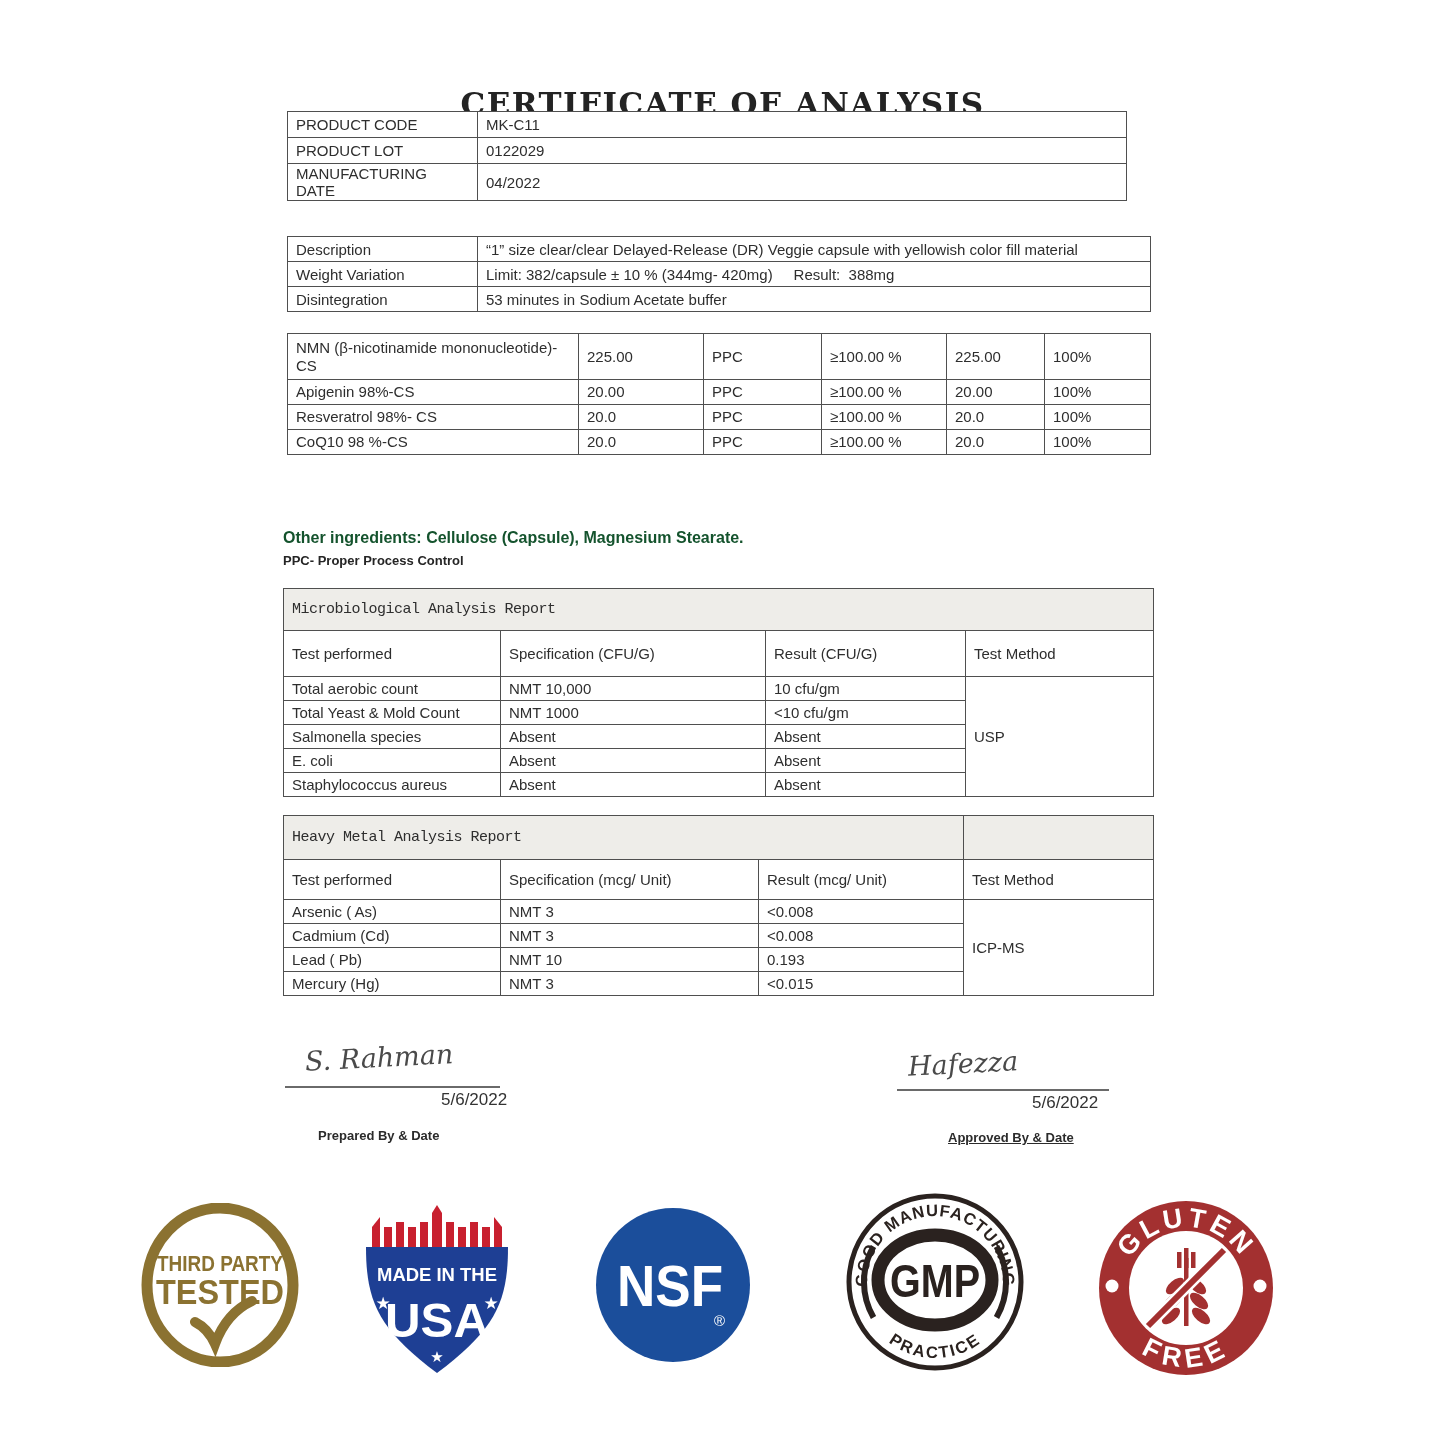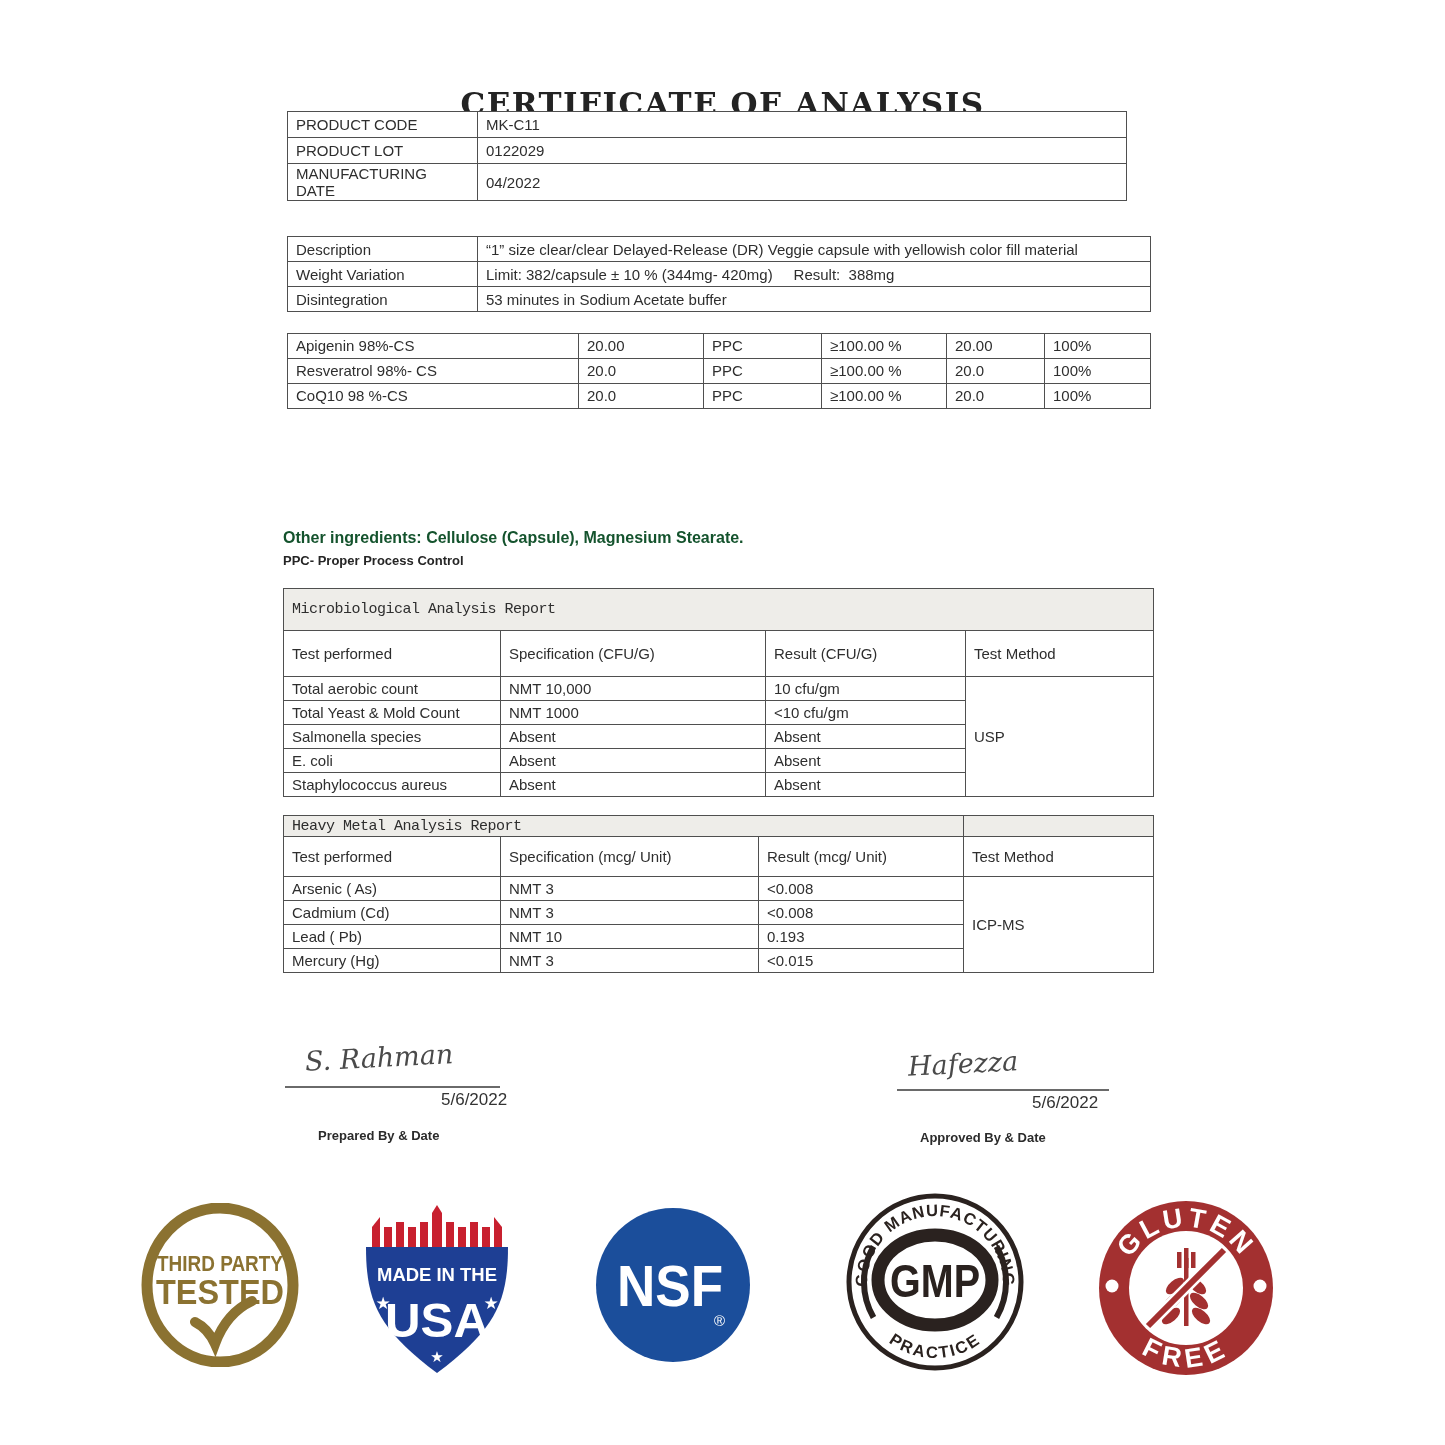--- a/index.html
+++ b/index.html
@@ -96,20 +96,28 @@
   <table class="t active">
     <colgroup>
         <col style="width:291px">
         <col style="width:125px">
         <col style="width:118px">
         <col style="width:125px">
         <col style="width:98px">
         <col style="width:106px">
       </colgroup>
     <tbody>
+    <tr style="height:46px">
+      <td>NMN (β-nicotinamide mononucleotide)-CS</td>
+      <td class="cc">225.00</td>
+      <td class="cc">PPC</td>
+      <td class="cc">≥100.00 %</td>
+      <td class="cc">225.00</td>
+      <td class="cc">100%</td>
+    </tr>
     <tr style="height:25px">
       <td>Apigenin 98%-CS</td>
       <td class="cc">20.00</td>
       <td class="cc">PPC</td>
       <td class="cc">≥100.00 %</td>
       <td class="cc">20.00</td>
       <td class="cc">100%</td>
     </tr>
     <tr style="height:25px">
       <td>Resveratrol 98%- CS</td>
@@ -180,21 +188,21 @@
     </table>
 
   <table class="t heavy">
     <colgroup>
         <col style="width:217px">
         <col style="width:258px">
         <col style="width:205px">
         <col style="width:190px">
       </colgroup>
     <tbody>
-        <tr class="rep-title" style="height:21px">
+        <tr class="rep-title" style="height:44px">
       <td colspan="3">Heavy Metal Analysis Report</td>
       <td></td>
     </tr>
     <tr class="rep-head" style="height:40px">
       <td>Test performed</td>
       <td>Specification (mcg/ Unit)</td>
       <td>Result (mcg/ Unit)</td>
       <td>Test Method</td>
     </tr>
     <tr class="rep-row">
@@ -222,21 +230,21 @@
     </table>
 
   <div class="sig-name" style="left:305px;top:1042px;">S. Rahman</div>
   <div class="sig-line" style="left:285px;top:1086px;width:215px;"></div>
   <div class="sig-date" style="left:441px;top:1090px;">5/6/2022</div>
   <div class="sig-label" style="left:318px;top:1128px;">Prepared By &amp; Date</div>
 
   <div class="sig-name" style="left:908px;top:1048px;">Hafezza</div>
   <div class="sig-line" style="left:897px;top:1089px;width:212px;"></div>
   <div class="sig-date" style="left:1032px;top:1093px;">5/6/2022</div>
-  <div class="sig-label" style="left:920px;top:1130px;">Approved By &amp; Date</div>
+  <div class="sig-label" style="left:948px;top:1130px;text-decoration:underline;">Approved By &amp; Date</div>
 
   <svg class="badge" style="left:138px;top:1203px;" width="164" height="164" viewBox="0 0 164 164">
     <ellipse cx="82" cy="82" rx="73" ry="77" fill="none" stroke-width="11" stroke="#8b7231"></ellipse>
     <text x="82" y="68" font-size="22" font-weight="bold" text-anchor="middle" textLength="126" lengthAdjust="spacingAndGlyphs" fill="#8b7231">THIRD PARTY</text>
     <text x="82" y="101" font-size="35" font-weight="bold" text-anchor="middle" textLength="128" lengthAdjust="spacingAndGlyphs" fill="#8b7231">TESTED</text>
     <path d="M57,119 C67,124 73,132 77,141 C85,119 99,105 114,98" fill="none" stroke-width="10" stroke-linecap="round" stroke="#8b7231"></path>
   </svg>
 
   <svg class="badge" style="left:358px;top:1197px;" width="158" height="180" viewBox="0 0 158 180">
     <g fill="#c8202f">

